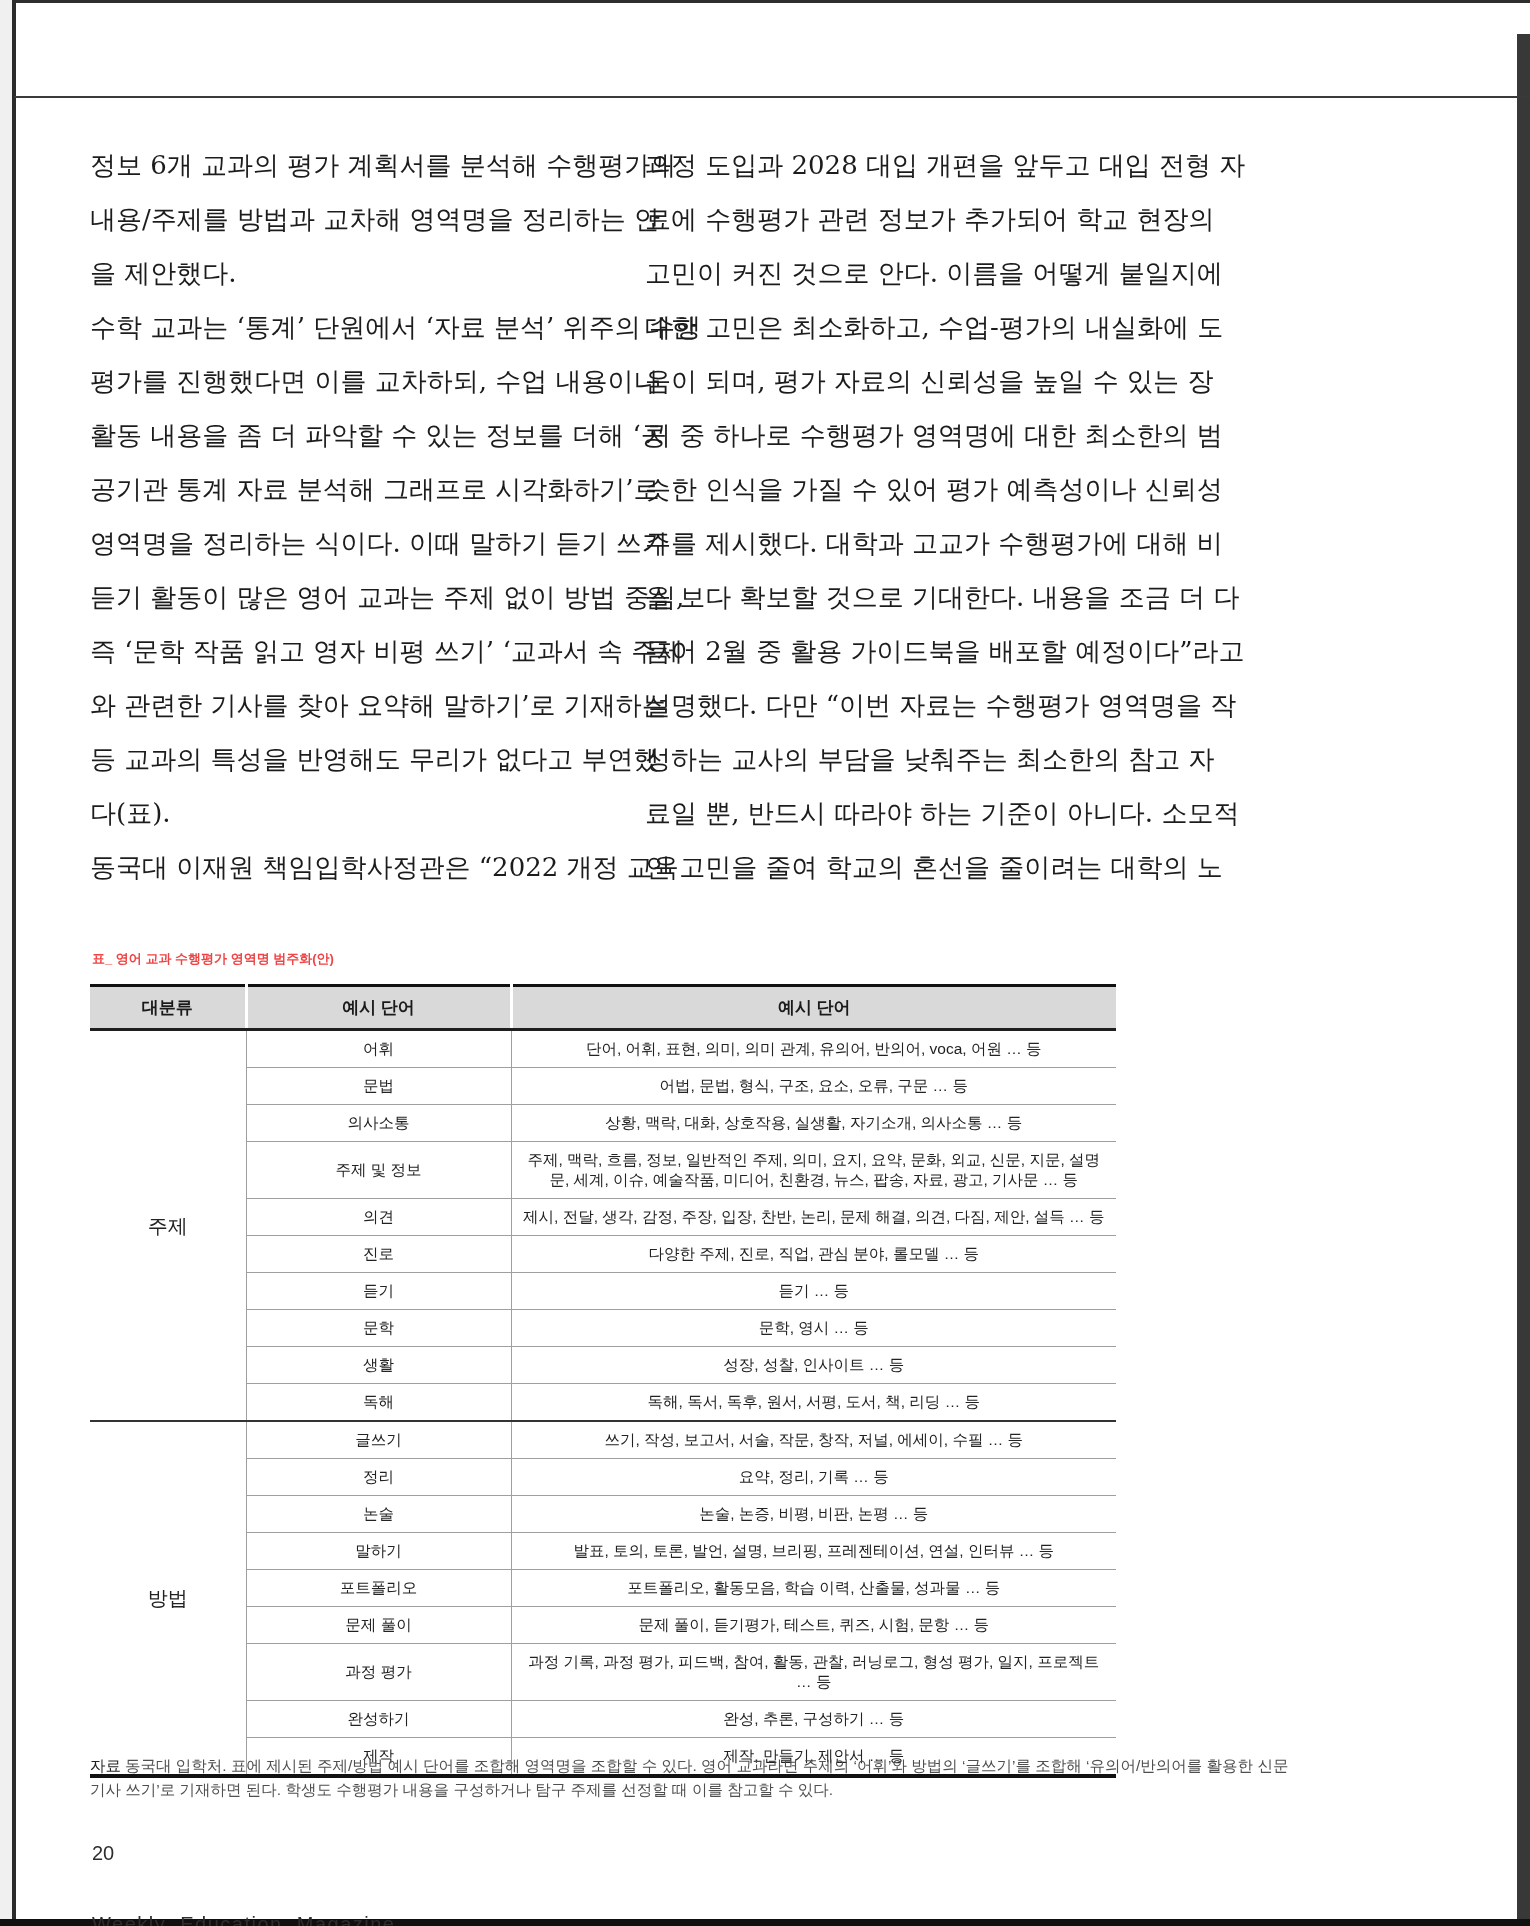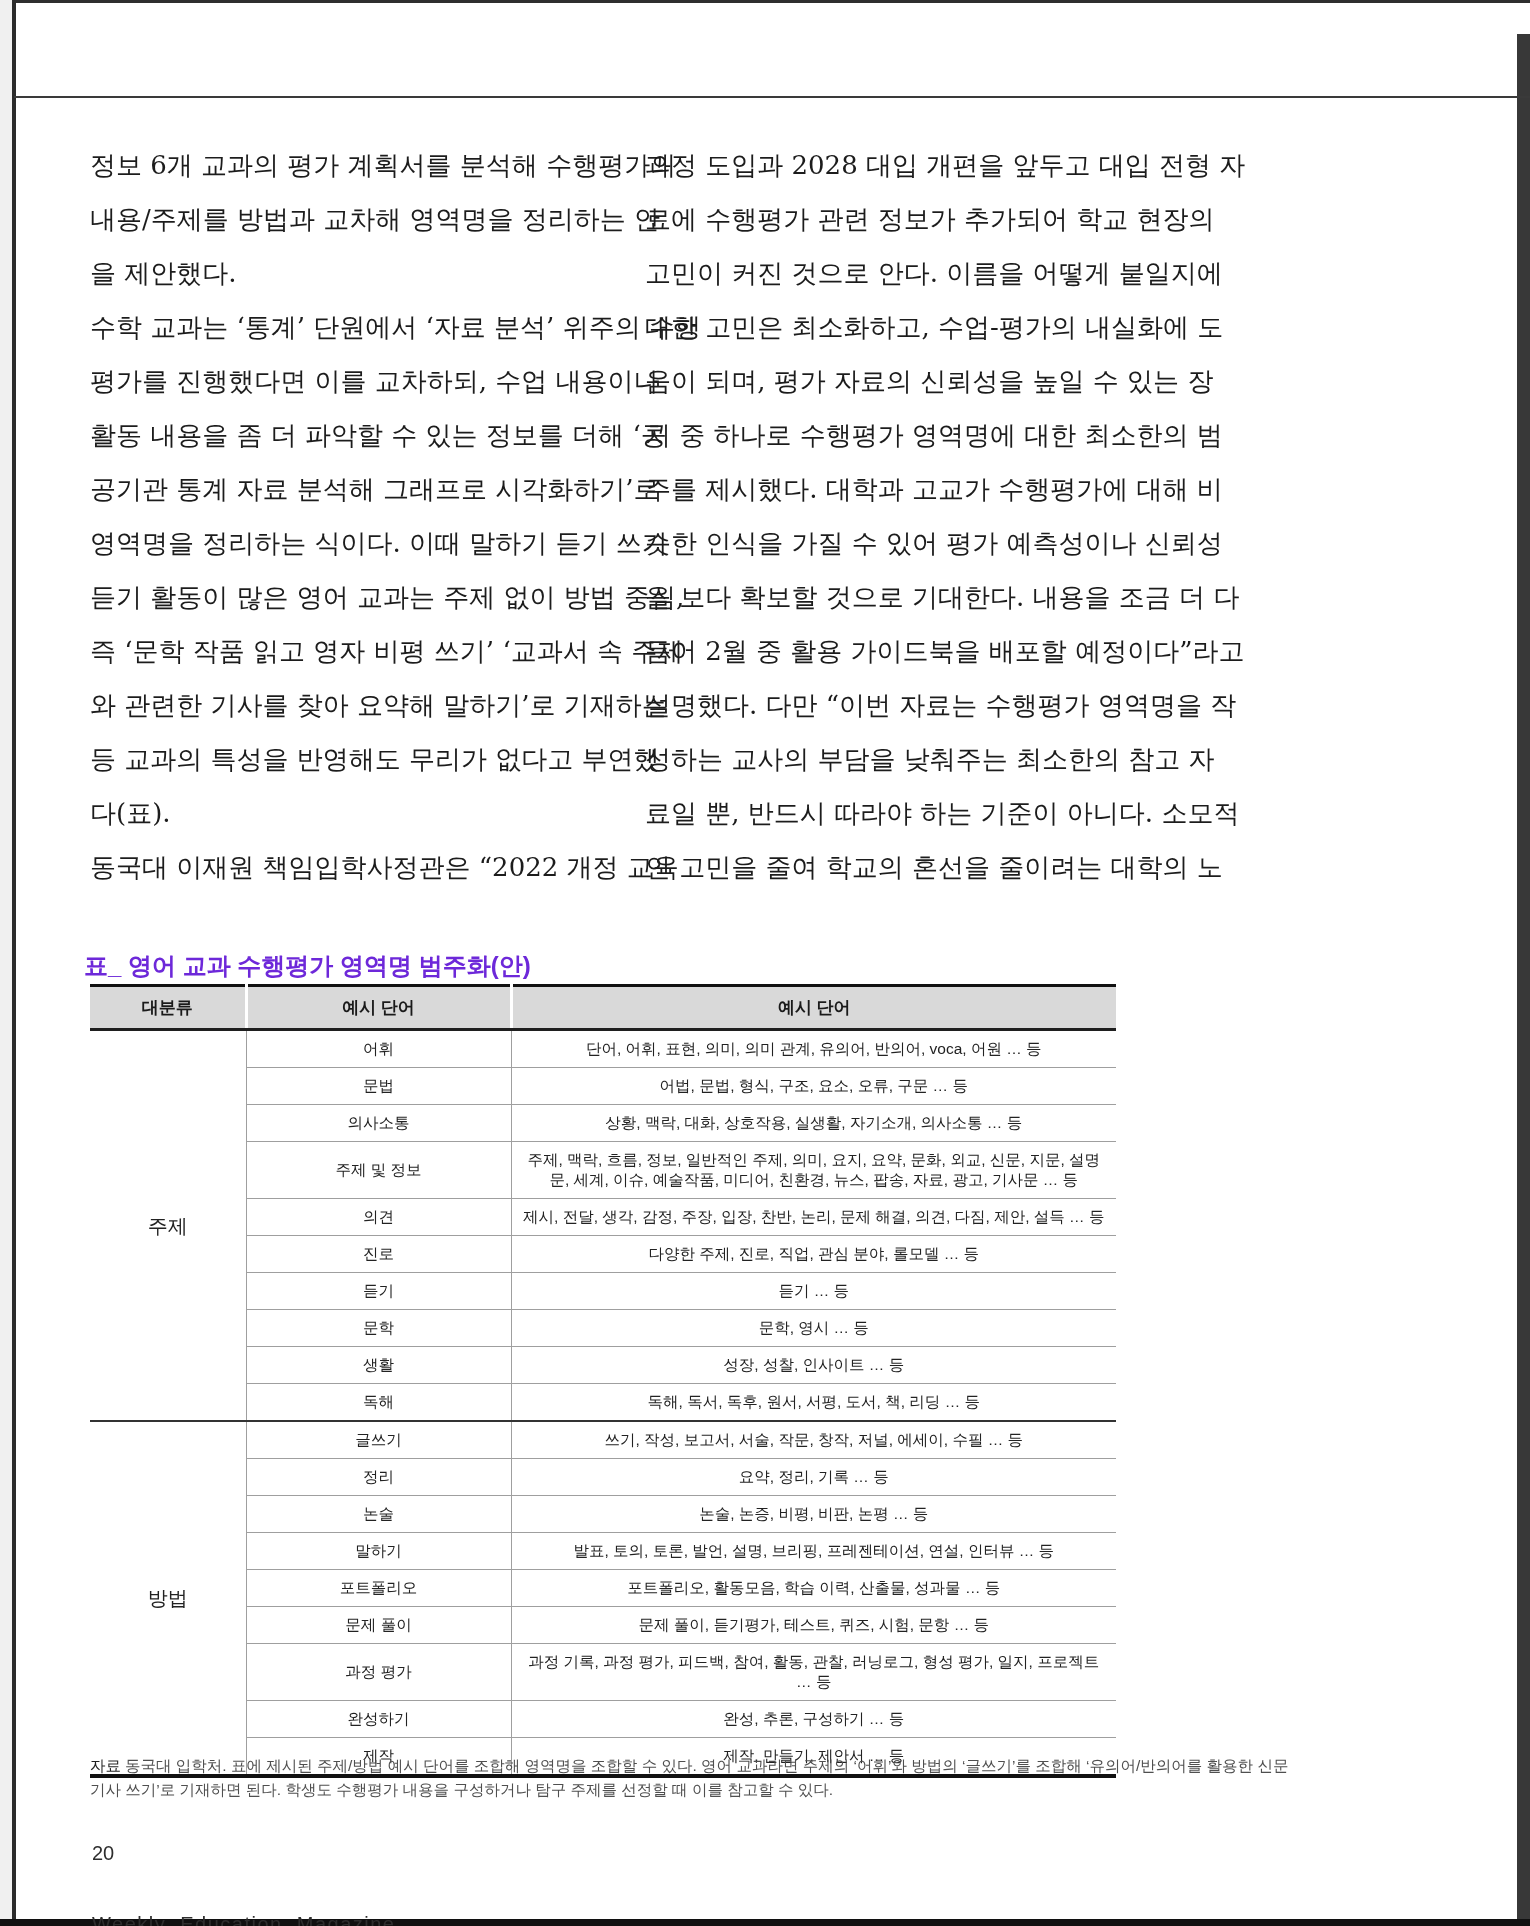--- a/index.html
+++ b/index.html
@@ -22,22 +22,22 @@
     font-family:"DejaVu Serif","Liberation Serif",serif;
     font-size:26px; line-height:54px; color:#1c1c1c;
   }
   .col-left  { left:90px; }
   .col-right { left:645px; width:494px; }
   .line { height:54px; text-align:justify; text-align-last:justify; white-space:nowrap; }
   .line.short { text-align-last:left; }
 
   
   .table-title {
-    position:absolute; left:84px; top:950px;
-    font-size:24px; font-weight:bold; color:#6d28d9;
+    position:absolute; left:92px; top:950px;
+    font-size:13px; font-weight:bold; color:#ef4444;
   }
   table.cat-table {
     position:absolute; left:90px; top:984px; width:1026px;
     border-collapse:collapse; table-layout:fixed;
     border-top:3px solid #111; border-bottom:4px solid #111;
   }
   col.c1 { width:156px; } col.c2 { width:265px; } col.c3 { width:605px; }
   .cat-table thead th {
     background:#d9d9d9; font-size:17px; font-weight:bold; color:#1a1a1a;
     padding:9px 8px; text-align:center; border-bottom:3px solid #1f1f1f;
@@ -94,22 +94,22 @@
       <div class="line short">다(표).</div>
       <div class="line">동국대 이재원 책임입학사정관은 “2022 개정 교육</div>
     </div>
   <div class="col col-right" id="col-right">
       <div class="line">과정 도입과 2028 대입 개편을 앞두고 대입 전형 자</div>
       <div class="line">료에 수행평가 관련 정보가 추가되어 학교 현장의</div>
       <div class="line">고민이 커진 것으로 안다. 이름을 어떻게 붙일지에</div>
       <div class="line">대한 고민은 최소화하고, 수업-평가의 내실화에 도</div>
       <div class="line">움이 되며, 평가 자료의 신뢰성을 높일 수 있는 장</div>
       <div class="line">치 중 하나로 수행평가 영역명에 대한 최소한의 범</div>
+      <div class="line">슷한 인식을 가질 수 있어 평가 예측성이나 신뢰성</div>
       <div class="line">주를 제시했다. 대학과 고교가 수행평가에 대해 비</div>
-      <div class="line">슷한 인식을 가질 수 있어 평가 예측성이나 신뢰성</div>
       <div class="line">을 보다 확보할 것으로 기대한다. 내용을 조금 더 다</div>
       <div class="line">듬어 2월 중 활용 가이드북을 배포할 예정이다”라고</div>
       <div class="line">설명했다. 다만 “이번 자료는 수행평가 영역명을 작</div>
       <div class="line">성하는 교사의 부담을 낮춰주는 최소한의 참고 자</div>
       <div class="line">료일 뿐, 반드시 따라야 하는 기준이 아니다. 소모적</div>
       <div class="line">인 고민을 줄여 학교의 혼선을 줄이려는 대학의 노</div>
     </div>
 
   <div class="table-title">표_ 영어 교과 수행평가 영역명 범주화(안)</div>
 

